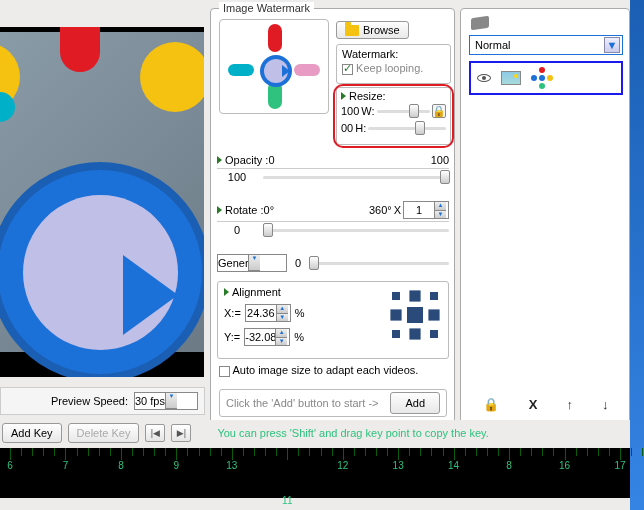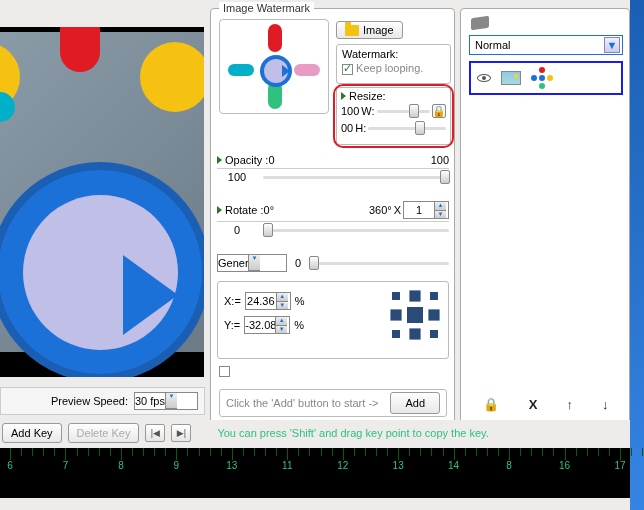--- a/index.html
+++ b/index.html
@@ -138,21 +138,21 @@
       <div class="mini-petal mp-pink"></div>
       <div class="mini-petal mp-green"></div>
       <div class="mini-circle">
           <div class="mini-inner"></div>
           <div class="mini-notch"></div>
         </div>
     </div>
 
     <button class="btn browse">
       <span class="folder-icon"></span>
-      <span>Image</span>
+      <span>Browse</span>
     </button>
 
     <div class="anim-box">
       <div>Watermark:</div>
       <div style="margin-top:2px">
         <span class="checkbox checked"></span>
         <span style="color:#888">Keep looping.</span>
       </div>
     </div>
 
@@ -221,20 +221,21 @@
             <span class="spin-btn" style="color:#1c71d8">▼</span>
           </span>
         </span>
       <span>0</span>
       <div class="slider" style="flex:1">
           <div class="slider-thumb" style="left:0"></div>
         </div>
     </div>
 
     <div class="section align-sec">
+      <div><span class="tri"></span><span>Alignment</span></div>
       <div style="margin-top:6px;display:flex;align-items:center;gap:4px">
         <span>X:=</span>
         <span class="spinner">
             <input value="24.36" style="">
             <span class="spinner-btns">
               <span class="spin-btn">▲</span>
               <span class="spin-btn">▼</span>
             </span>
           </span>
         <span>%</span>
@@ -258,20 +259,21 @@
         <div class="align-cell"></div>
         <div class="align-cell small"></div>
         <div class="align-cell tiny"></div>
         <div class="align-cell small"></div>
         <div class="align-cell tiny"></div>
       </div>
     </div>
 
     <div class="auto-row">
       <span class="checkbox"></span>
+      <span>Auto image size to adapt each videos.</span>
     </div>
 
     <div class="hint-row">
       <span style="color:#888;flex:1">Click the 'Add' button to start -&gt;</span>
       <button class="btn">
           <span>Add</span>
         </button>
     </div>
   </div>
 
@@ -352,21 +354,21 @@
         <div class="tick" style="left: 242.909px;"></div>
         <div class="tick" style="left: 254px;"></div>
         <div class="tick" style="left: 265.091px;"></div>
         <div class="tick" style="left: 276.182px;"></div>
         <div class="tick-label" style="left: 231.818px;">13</div>
         <div class="tick major" style="left: 287.273px;"></div>
         <div class="tick" style="left: 298.364px;"></div>
         <div class="tick" style="left: 309.455px;"></div>
         <div class="tick" style="left: 320.545px;"></div>
         <div class="tick" style="left: 331.636px;"></div>
-        <div class="tick-label" style="left: 287.273px;">11</div>
+        <div class="tick-label" style="left: 287.273px; margin-top: 35px;">11</div>
         <div class="tick major" style="left: 342.727px;"></div>
         <div class="tick" style="left: 353.818px;"></div>
         <div class="tick" style="left: 364.909px;"></div>
         <div class="tick" style="left: 376px;"></div>
         <div class="tick" style="left: 387.091px;"></div>
         <div class="tick-label" style="left: 342.727px;">12</div>
         <div class="tick major" style="left: 398.182px;"></div>
         <div class="tick" style="left: 409.273px;"></div>
         <div class="tick" style="left: 420.364px;"></div>
         <div class="tick" style="left: 431.455px;"></div>

